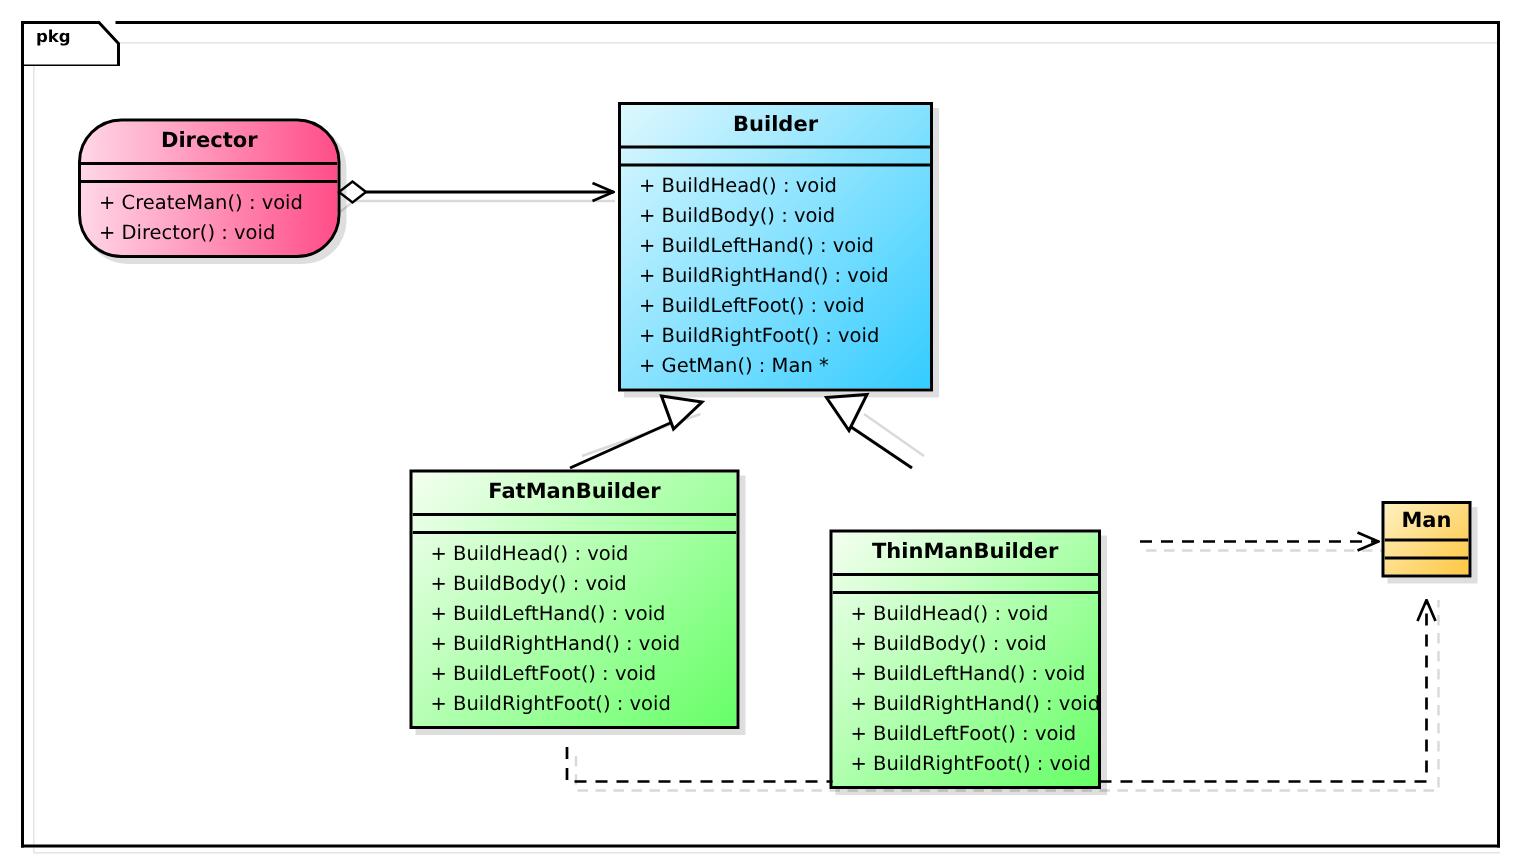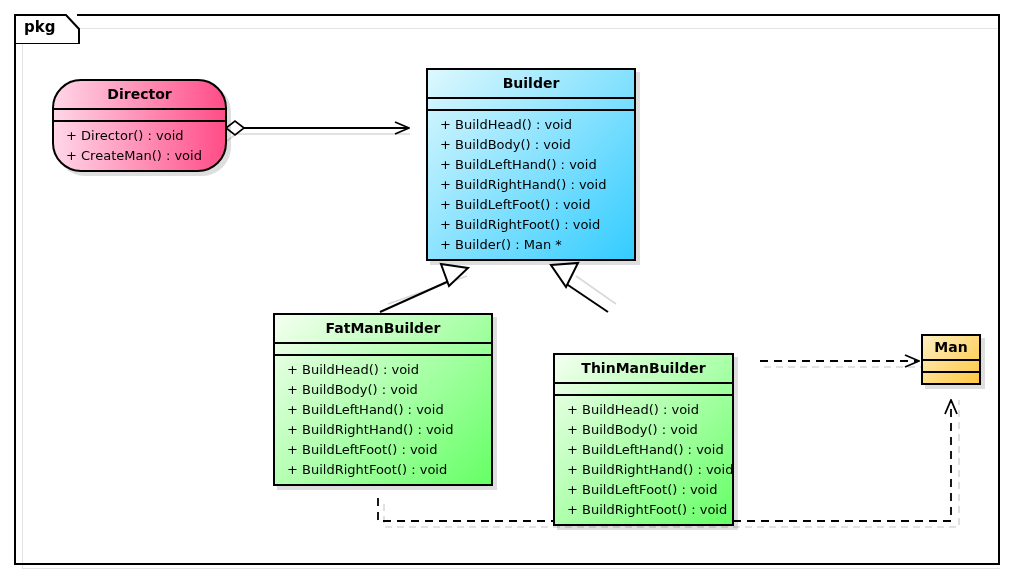--- a/index.html
+++ b/index.html
@@ -45,21 +45,21 @@
     left: 14px;
     top: 14px;
     width: 66px;
     height: 30px;
   }
   .pkg-tab svg { display: block; }
   .pkg-label {
     position: absolute;
     left: 24px;
     top: 18px;
-    font-size: 15px;
+    font-size: 11px;
     font-weight: bold;
     color: #000000;
     font-family: "DejaVu Sans", sans-serif;
     letter-spacing: 0px;
   }
   
   .guide {
     position: absolute;
     background: #e4e4e4;
   }
@@ -99,21 +99,20 @@
     white-space: nowrap;
     line-height: 18px;
   }
 
   
   .cls-director {
     background: linear-gradient(to right, #ffd6e7 0%, #ff4d88 100%);
   }
   .cls-builder {
     background: linear-gradient(135deg, #ddf8fe 0%, #33ccff 100%);
-    margin-left: 14px;
   }
   .cls-green {
     background: linear-gradient(135deg, #f4fff0 0%, #66ff66 100%);
   }
   .cls-man {
     background: linear-gradient(135deg, #fdf0c0 0%, #ffc742 100%);
   }
   .cls-man .uml-name { padding: 3px 6px 4px 6px; }
 
   
@@ -187,38 +186,38 @@
       <path d="M378,498 L378,521 L951,521 L951,400" stroke="#000000" stroke-width="1.8" fill="none" stroke-dasharray="8,6" marker-end="url(#openArrowU)"></path>
     </g>
   </svg>
 
   <div class="uml-class cls-director" style="left:52px; top:79px; width:175px;border-radius:29px;">
     <div class="uml-name">Director</div>
     <div class="uml-sep"></div>
     <div class="uml-compartment attrs-empty"></div>
     <div class="uml-sep"></div>
     <div class="uml-compartment">
+      <div class="uml-member">+ CreateMan() : void</div>
       <div class="uml-member">+ Director() : void</div>
-      <div class="uml-member">+ CreateMan() : void</div>
     </div>
   </div>
 
   <div class="uml-class cls-builder" style="left:412px; top:68px; width:210px;">
     <div class="uml-name">Builder</div>
     <div class="uml-sep"></div>
     <div class="uml-compartment attrs-empty"></div>
     <div class="uml-sep"></div>
     <div class="uml-compartment">
       <div class="uml-member">+ BuildHead() : void</div>
       <div class="uml-member">+ BuildBody() : void</div>
       <div class="uml-member">+ BuildLeftHand() : void</div>
       <div class="uml-member">+ BuildRightHand() : void</div>
       <div class="uml-member">+ BuildLeftFoot() : void</div>
       <div class="uml-member">+ BuildRightFoot() : void</div>
-      <div class="uml-member">+ Builder() : Man *</div>
+      <div class="uml-member">+ GetMan() : Man *</div>
     </div>
   </div>
 
   <div class="uml-class cls-green" style="left:273px; top:313px; width:220px;">
     <div class="uml-name">FatManBuilder</div>
     <div class="uml-sep"></div>
     <div class="uml-compartment attrs-empty"></div>
     <div class="uml-sep"></div>
     <div class="uml-compartment">
       <div class="uml-member">+ BuildHead() : void</div>

